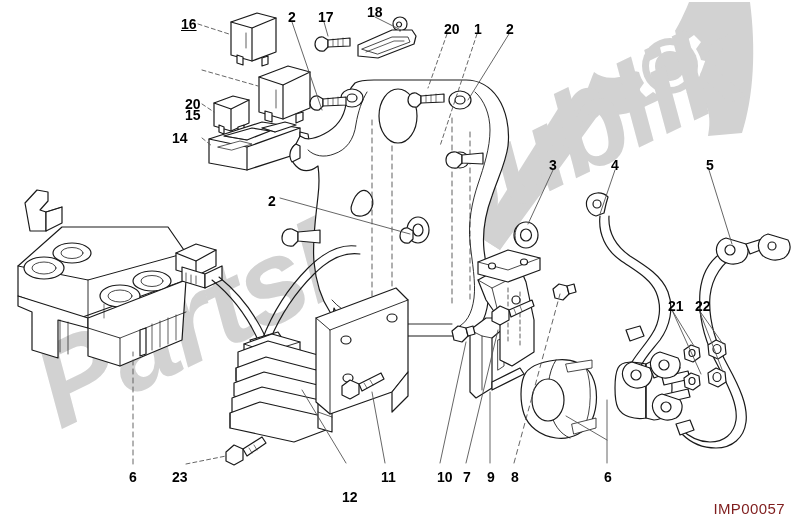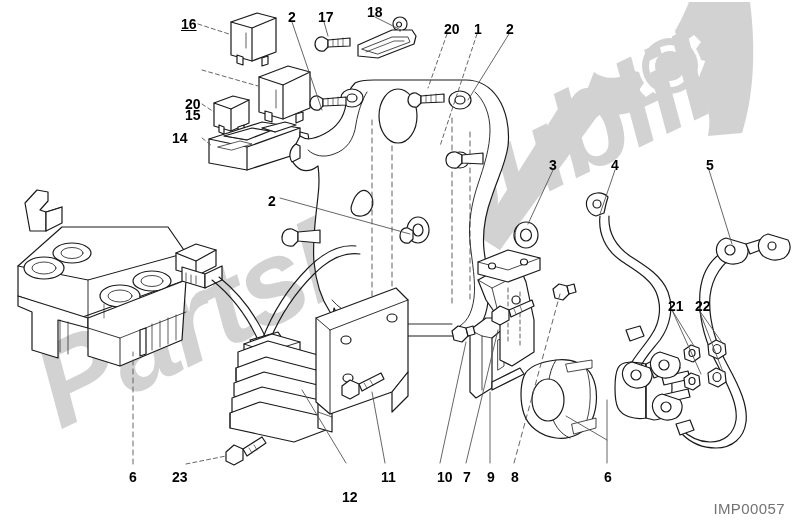--- a/index.html
+++ b/index.html
@@ -21,21 +21,21 @@
     color:#000000;
     line-height:1;
     white-space:nowrap;
     user-select:none;
   }
   #impcode{
     position:absolute;
     right:14px;bottom:8px;
     font-family:"Liberation Sans", sans-serif;
     font-size:15px;
-    color:#737373;
+    color:#7f1d1d;
     letter-spacing:0.4px;
   }
   .wm{pointer-events:none;}
 </style>
 </head>
 <body>
 
 <div id="stage">
 
   <svg class="wm" width="799" height="525" viewBox="0 0 799 525">

